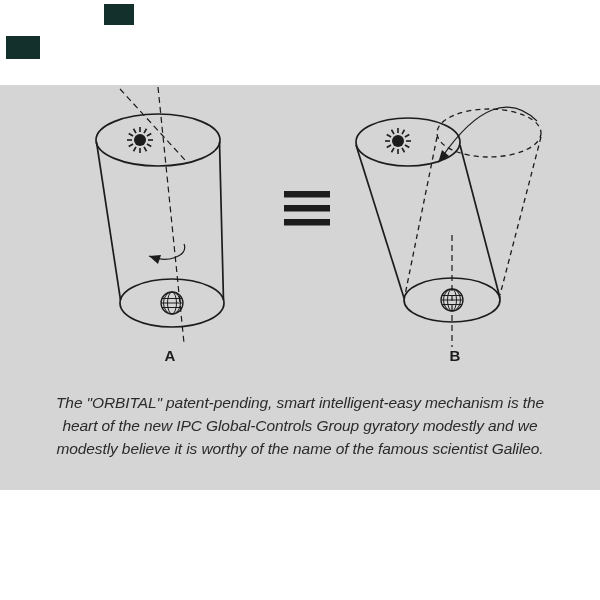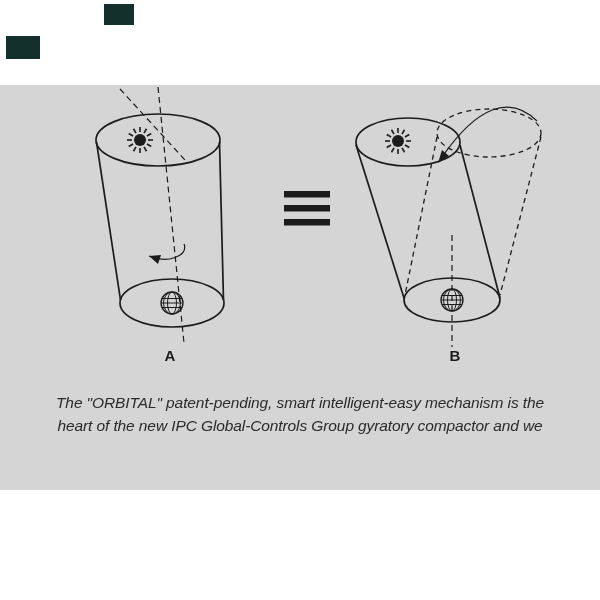--- a/index.html
+++ b/index.html
@@ -136,17 +136,18 @@
           <path class="thin" d="M 537,36 Q 495,-4 442,72" stroke-width="1.6"></path>
           <path class="fillink" d="M438,78 L449,71 L442,65 Z"></path>
         </g>
 
         <text x="455" y="276" text-anchor="middle">B</text>
       </g>
     </svg>
 
     <div class="caption">
       <div>The "ORBITAL" patent-pending, smart intelligent-easy mechanism is the</div>
-      <div>heart of the new IPC Global-Controls Group gyratory compactor and we</div>
+      <div>heart of the new IPC Global-Controls Group gyratory modestly and we</div>
+      <div>modestly believe it is worthy of the name of the famous scientist Galileo.</div>
     </div>
 
   </div>
 </div>
 
 </body></html>

